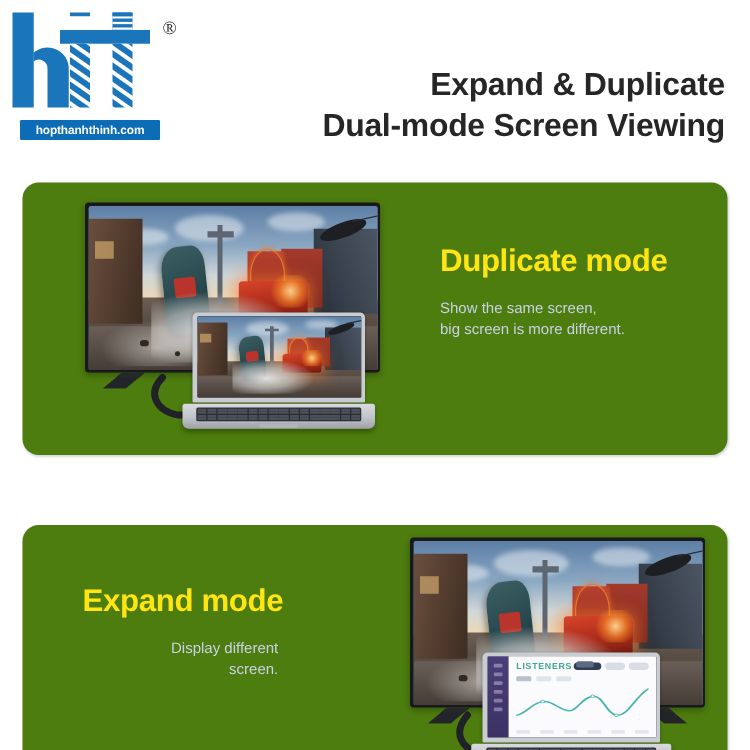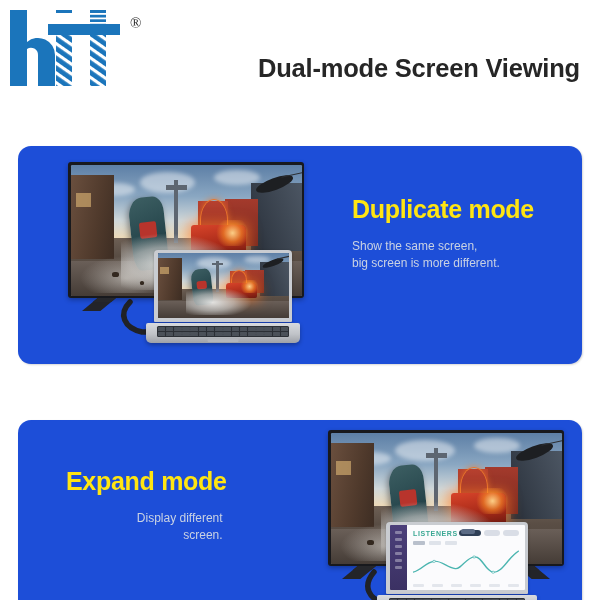--- a/index.html
+++ b/index.html
@@ -35,21 +35,21 @@
     position: absolute; right: 20px; top: 52px;
     text-align: right; color: #262626;
     font-size: 25.5px; font-weight: bold; line-height: 1.28;
     letter-spacing: -0.2px;
   }
   .headline .l2 { display: block; }
 
   
   .panel {
     position: absolute; left: 18px; width: 564px;
-    background: #1d4ed8; border-radius: 13px;
+    background: #4d7c0f; border-radius: 13px;
     box-shadow: 1px 1px 2px rgba(0,0,0,.16);
     overflow: hidden;
   }
   #panel-duplicate { top: 146px; height: 218px; }
   #panel-expand    { top: 388px; height: 208px; margin-top: 32px; }
 
   .panel-text { position: absolute; }
   .mode-title {
     color: #ffe512; font-size: 25px; font-weight: bold;
     letter-spacing: -0.3px; line-height: 1.1; white-space: nowrap;
@@ -284,23 +284,27 @@
         <rect x="48" y="14" width="16" height="1.8"></rect>
         <rect x="82" y="5" width="16" height="1.8"></rect>
         <rect x="82" y="9.5" width="16" height="1.8"></rect>
         <rect x="82" y="14" width="16" height="1.8"></rect>
       </g>
       <rect x="48" y="2" width="16" height="14" fill="none"></rect>
       <rect x="48" y="2" width="16" height="3" fill="#1b75bb"></rect>
       <rect x="82" y="2" width="16" height="3" fill="#1b75bb"></rect>
     </svg>
     <span class="logo-reg">®</span>
+    <div class="logo-band">
+      <span>hopthanhthinh.com</span>
+    </div>
   </div>
 
   <div class="headline">
+    <span class="l1">Expand &amp; Duplicate</span>
     <span class="l2">Dual-mode Screen Viewing</span>
   </div>
 
   <section class="panel" id="panel-duplicate">
 
     <div class="scene" id="scene-duplicate">
 
       <svg class="cable" viewBox="0 0 260 188">
         <path d="M72 140 C 60 152, 66 166, 84 170 L 104 170" fill="none" stroke="#202227" stroke-width="5.5" stroke-linecap="round"></path>
         <rect x="98" y="165" width="14" height="10" rx="2" fill="#2c2f35"></rect>

